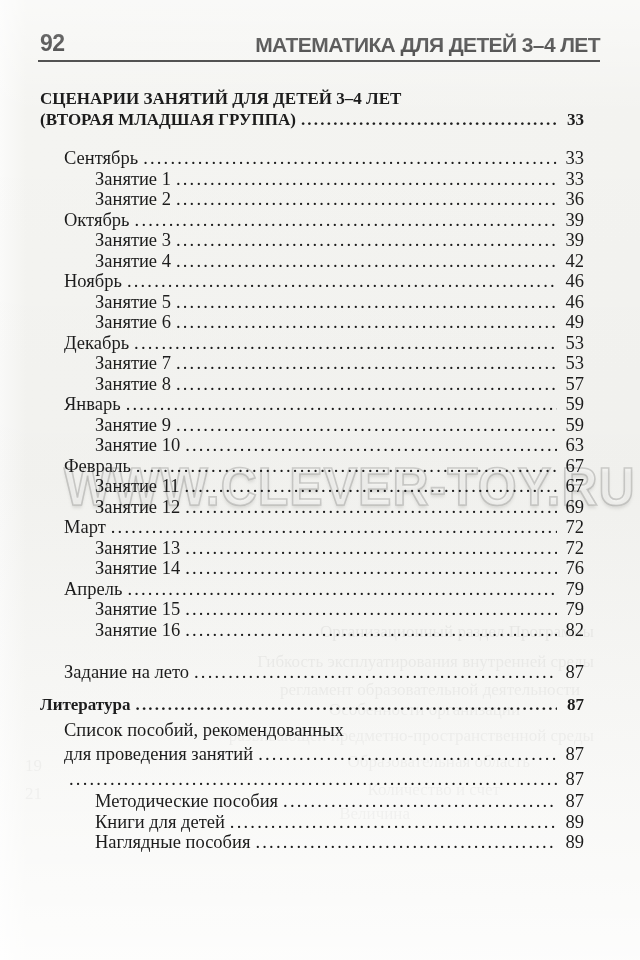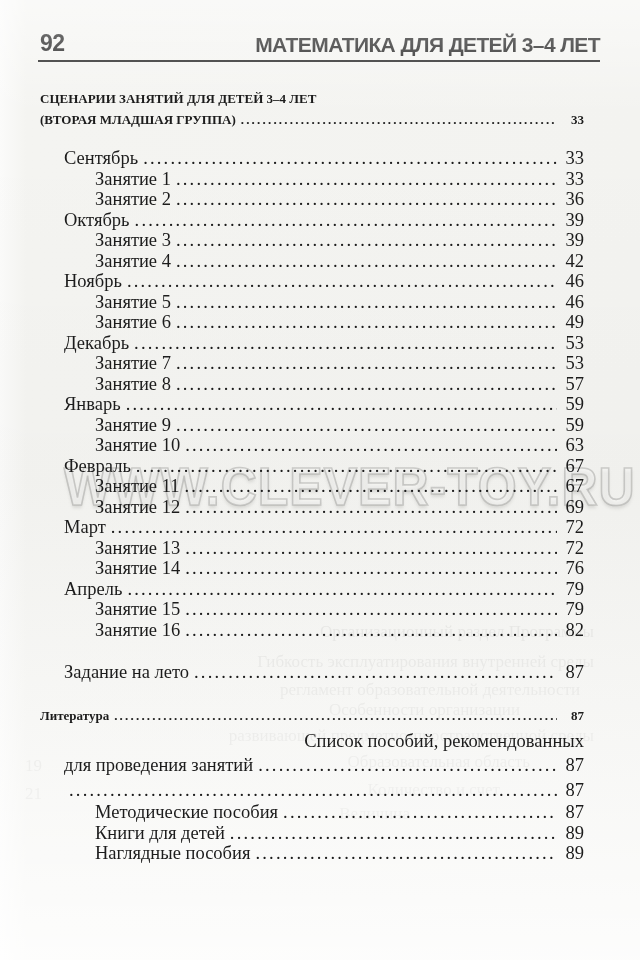--- a/index.html
+++ b/index.html
@@ -37,25 +37,25 @@
 
   
   .toc {
     position:absolute; top:88px; left:40px; right:56px; z-index:2;
     font-size:18.5px; line-height:20.5px;
   }
   .row { display:flex; align-items:baseline; }
   .row.lvl0 { padding-left:0; }
   .row.lvl1 { padding-left:24px; }
   .row.lvl2 { padding-left:55px; }
-  .row.bold { font-weight:700; font-size:13px; line-height:21px; }
+  .row.bold { font-weight:700; font-size:17px; line-height:21px; }
   .row.gap-first { margin-top:18px; }
   .row.gap-sm { margin-top:22px; }
-  .row.gap-md { margin-top:20px; }
-  .row.tall { line-height:24.5px;justify-content:flex-end; }
+  .row.gap-md { margin-top:9px; }
+  .row.tall { line-height:24.5px; }
   .row.xtall { line-height:26px; }
   .label { white-space:nowrap; }
   .dots { flex:1 1 auto; overflow:hidden; white-space:nowrap; margin:0 3px 0 5px; }
   .dots::after {
     content:"..................................................................................................................................";
     letter-spacing:2.2px;
   }
   .pg { flex:0 0 auto; min-width:24px; text-align:right; white-space:nowrap; }
 
   

